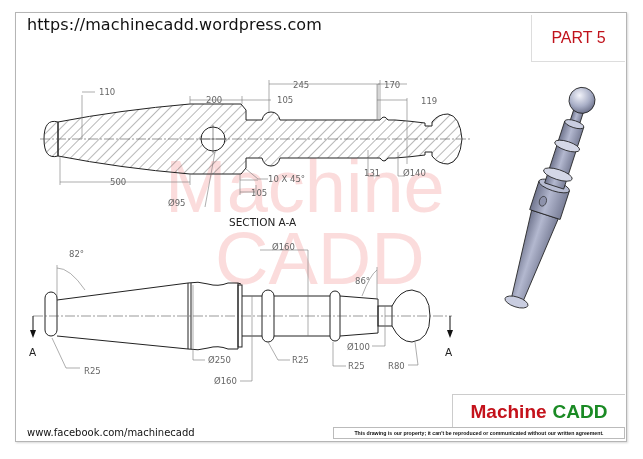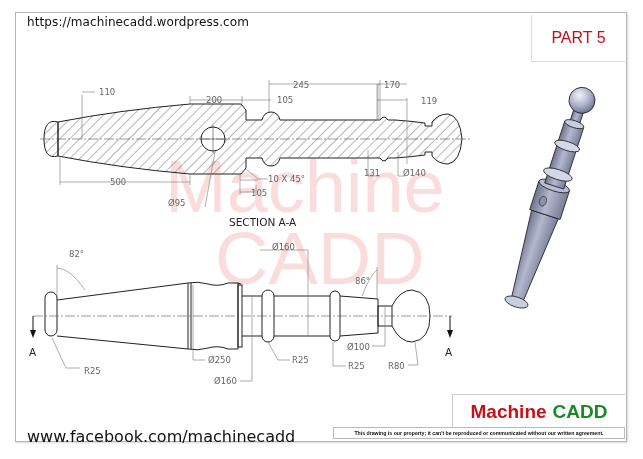--- a/index.html
+++ b/index.html
@@ -1,25 +1,25 @@
 <!DOCTYPE html>
 <html><head>
 <meta charset="utf-8">
 <style>
   html, body { margin:0; padding:0; background:#ffffff; }
   body { width:643px; height:459px; position:relative; overflow:hidden; font-family:"DejaVu Sans", sans-serif; }
   .sheet { position:absolute; left:15px; top:12px; width:610px; height:428px; border:1px solid #b5b5b5; box-shadow:1px 1px 2px #d8d8d8; background:#fff; }
-  .url-top { position:absolute; left:27px; top:15px; font-size:12px; color:#111; font-family:"DejaVu Sans", sans-serif; letter-spacing:0.1px; }
+  .url-top { position:absolute; left:27px; top:15px; font-size:16px; color:#111; font-family:"DejaVu Sans", sans-serif; letter-spacing:0.1px; }
   .part-box { position:absolute; left:531px; top:15px; width:93px; height:46px; border-left:1px solid #ddd; border-bottom:1px solid #ddd; display:flex; align-items:center; justify-content:center; }
   .part-label { color:#c0121b; font-weight:normal; font-size:16px; font-family:"Liberation Sans", sans-serif; }
   .wm { position:absolute; color:rgba(240,130,130,0.28); font-family:"Liberation Sans", sans-serif; font-size:70px; line-height:1; pointer-events:none; }
   svg.draw { position:absolute; left:0; top:0; }
   .dim { font-family:"DejaVu Sans", sans-serif; font-size:8.5px; fill:#666; }
   .section-title { font-family:"DejaVu Sans", sans-serif; font-size:10.5px; fill:#222; }
-  .fb { position:absolute; left:27px; top:427px; font-size:16px; color:#111; }
+  .fb { position:absolute; left:27px; top:427px; font-size:10px; color:#111; }
   .brand-box { position:absolute; left:452px; top:394px; width:172px; height:33px; border-top:1px solid #ccc; border-left:1px solid #ccc; display:flex; align-items:center; justify-content:center; }
   .brand-a { color:#c4121b; font-weight:bold; font-size:19px; font-family:"Liberation Sans", sans-serif; }
   .brand-b { color:#1a8a24; font-weight:bold; font-size:19px; font-family:"Liberation Sans", sans-serif; margin-left:6px; }
   .disclaimer { position:absolute; left:333px; top:427px; width:290px; height:10px; border:1px solid #bbb; font-size:5.2px; font-weight:bold; color:#111; font-family:"Liberation Sans", sans-serif; line-height:10px; text-align:center; white-space:nowrap; overflow:hidden; }
 </style>
 </head>
 <body>
 
 <div class="sheet"></div>
 

